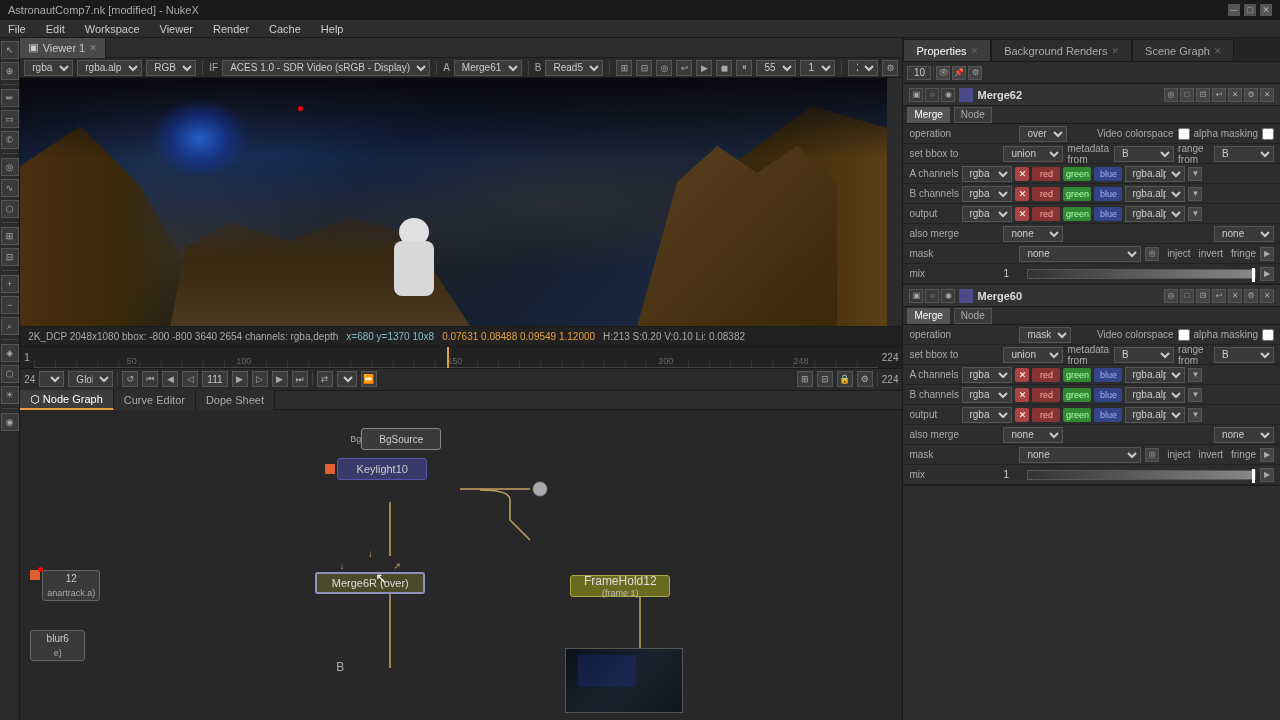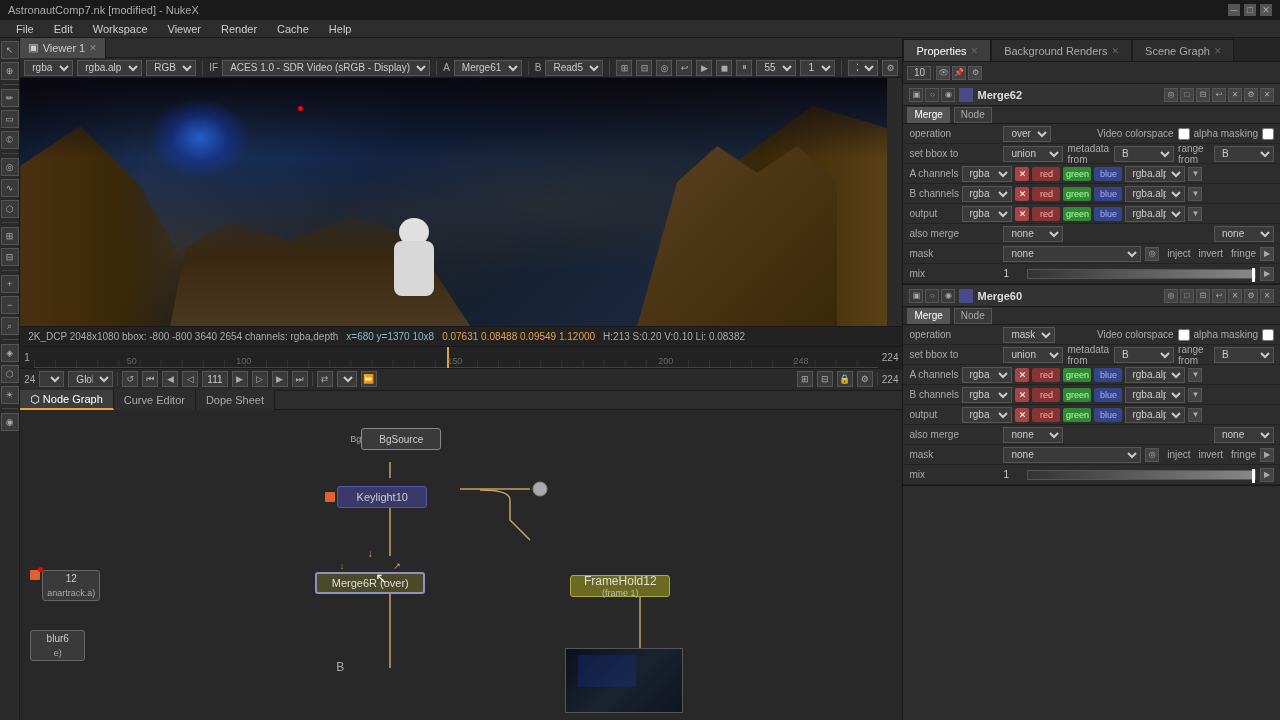--- a/index.html
+++ b/index.html
@@ -41,21 +41,21 @@
       align-items: center;
       justify-content: center;
     }
 
     
     #menu-bar {
       height: 18px;
       background: #2d2d2d;
       display: flex;
       align-items: center;
-      padding: 0 12px;
+      padding: 0 4px;
       gap: 12px;
       border-bottom: 1px solid #1a1a1a;
     }
     .menu-item {
       color: #ccc;
       font-size: 11px;
       cursor: pointer;
       padding: 0 4px;
     }
 
@@ -454,20 +454,21 @@
     }
     .prop-dropdown-wide {
       background: #3a3a3a;
       border: 1px solid #555;
       color: #ccc;
       font-size: 10px;
       padding: 0 3px;
       height: 16px;
       cursor: pointer;
       flex: 1;
+      margin-left: 16px;
     }
     .prop-check { width: 12px; height: 12px; cursor: pointer; }
     .channel-row {
       display: flex;
       align-items: center;
       height: 20px;
       padding: 0 6px;
       gap: 3px;
       border-bottom: 1px solid #222;
     }
@@ -819,21 +820,21 @@
           <line x1="440" y1="79" x2="510" y2="79" stroke="#c8a060" stroke-width="1.5"></line>
         </svg>
 
         <div style="position:absolute;top:18px;left:330px;display:flex;flex-direction:row;align-items:center;">
           <div style="font-size:9px;color:#aaa;text-align:center;">Bg</div>
           <div class="node-rect" style="background:#3a3a3a;border-color:#888;min-width:80px;">
             <span style="font-size:10px;color:#ccc;">BgSource</span>
           </div>
         </div>
 
-        <div style="position:absolute;top:76px;left:305px;">
+        <div style="position:absolute;top:48px;left:305px;">
           <div style="display:flex;align-items:center;gap:2px;">
             <div style="width:10px;height:10px;background:#e06030;border-radius:1px;"></div>
             <div class="node-rect" style="background:#3a3a6a;border-color:#5555aa;min-width:90px;">
               <span>Keylight10</span>
             </div>
           </div>
         </div>
 
         <div style="position:absolute;top:72px;left:512px;">
         </div>

